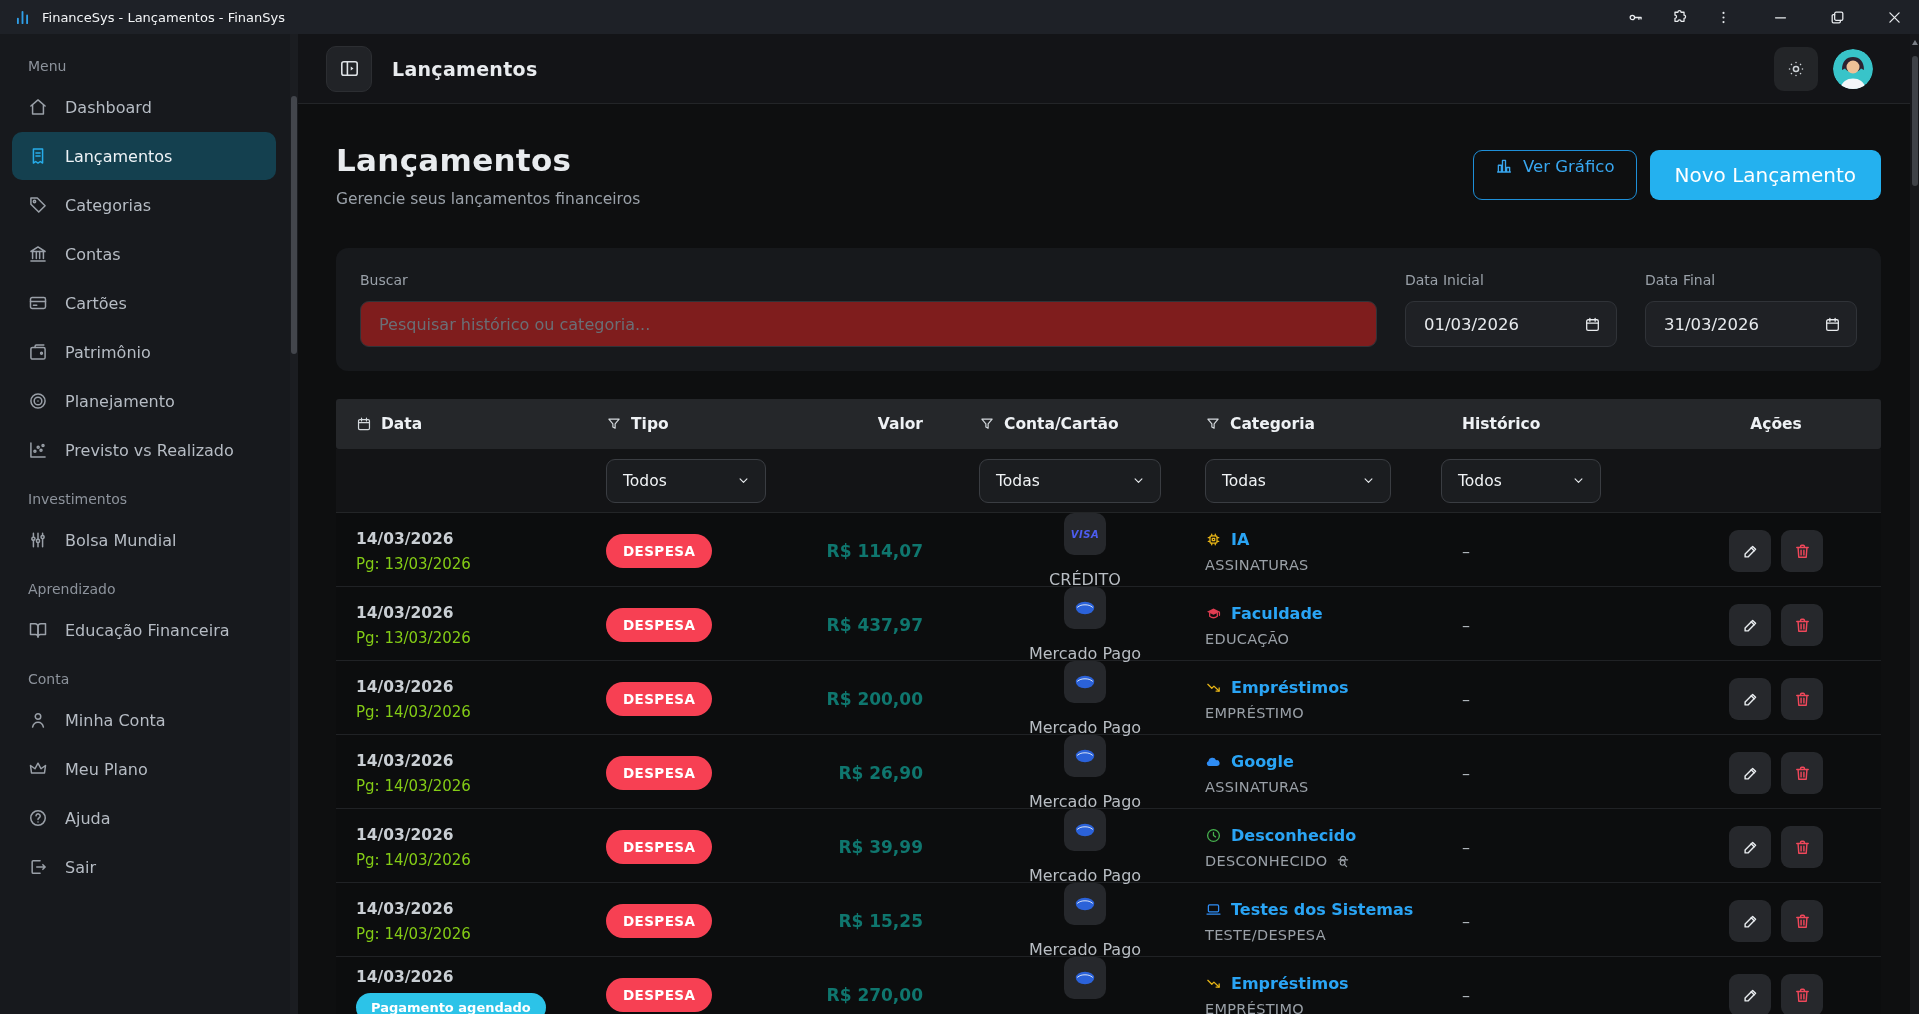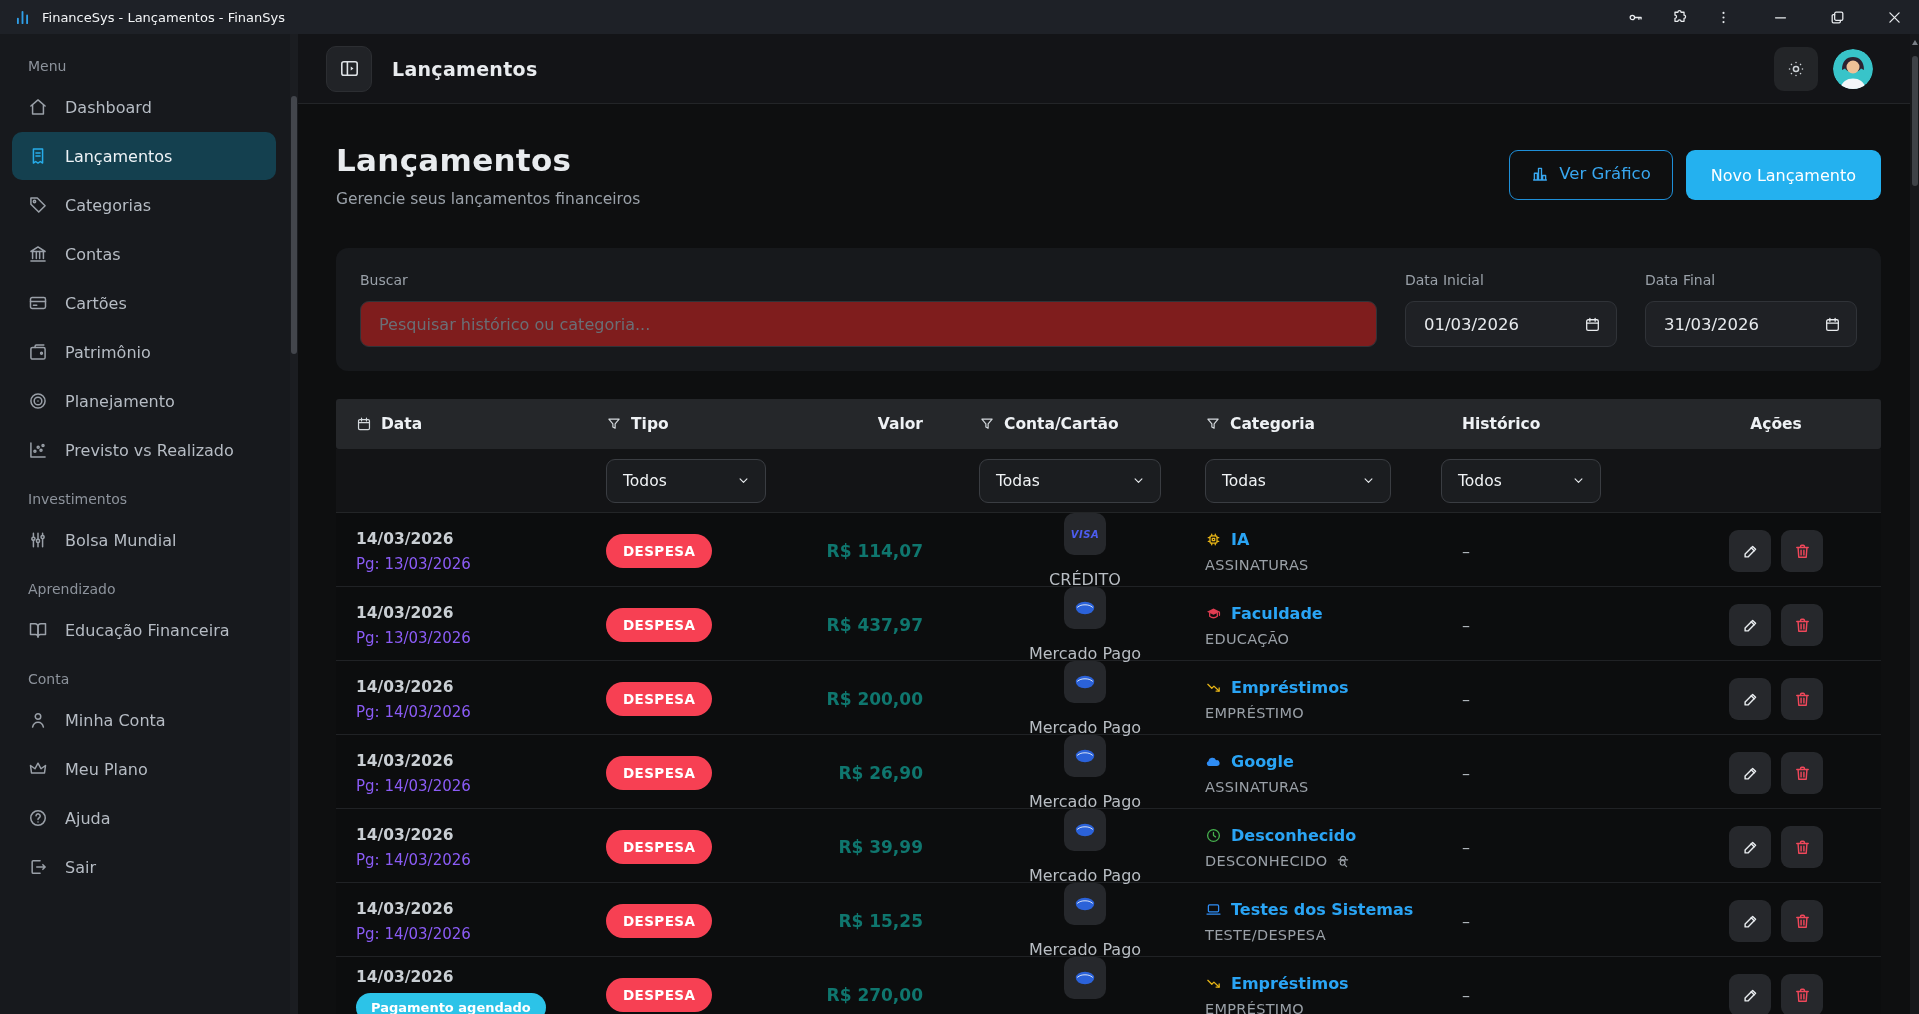--- a/index.html
+++ b/index.html
@@ -50,26 +50,26 @@
     color:#cfd4d9; display:flex; align-items:center; justify-content:center; cursor:pointer; }
   .theme-btn .i { width:20px; height:20px; }
   .avatar { width:40px; height:40px; border-radius:50%; overflow:hidden; cursor:pointer; flex:none; }
 
   
   .content { flex:1; padding:0 38px; overflow:hidden; background:#0e0f10; }
   .page-head { display:flex; justify-content:space-between; align-items:center; margin-top:38px; }
   .page-title { font-size:31px; margin:0; font-weight:bold; letter-spacing:.3px; }
   .page-subtitle { color:#9aa1a9; font-size:15.5px; margin:12px 0 0; }
   .head-actions { display:flex; gap:13px; }
-  .btn-outline { display:flex; align-items:flex-end; gap:10px; height:50px; padding:16px 21px;
+  .btn-outline { display:flex; align-items:flex-start; gap:10px; height:50px; padding:6px 21px;
     border-radius:9px; border:1.5px solid #1e8fd8; color:#38a7f0; background:transparent;
     font-size:16.5px; cursor:pointer; font-family:inherit; }
   .btn-outline .i { width:18px; height:18px; }
   .btn-primary { height:50px; padding:0 25px; border-radius:9px; border:none;
-    background:var(--accent,#24b1ef); color:#fff; font-size:16px; cursor:pointer;
+    background:var(--accent,#24b1ef); color:#fff; font-size:20px; cursor:pointer;
     font-family:inherit; }
 
   
   .filter-card { margin-top:40px; background:#17191c; border-radius:12px;
     padding:24px; display:flex; gap:28px; }
   .f-group { display:flex; flex-direction:column; gap:13px; }
   .f-search { flex:1; }
   .f-label { color:#9aa1a9; font-size:14px; }
   .search-input { height:46px; width:100%; background:#7f1d1d; border:1px solid #303338;
     border-radius:9px; color:#e8ebee; padding:0 18px; font-size:16px; font-family:inherit; }
@@ -92,21 +92,21 @@
   .th-acoes { justify-content:center; }
   .t-filters { height:64px; background:#131416; border-bottom:1px solid #232527; }
   .select { width:160px; height:44px; background:#1b1d20; border:1px solid #3a3d42;
     border-radius:9px; display:flex; align-items:center; justify-content:space-between;
     padding:0 14px 0 16px; font-size:15.5px; color:#f0f3f5; cursor:pointer; }
   .select .i { width:15px; height:15px; color:#e8ebee; }
   .sel-conta { width:182px; margin-left:48px; }
   .sel-cat { width:186px; margin-left:14px; }
   .t-row { height:74px; background:#0c0d0e; border-bottom:1px solid #202225; }
   .c-date .d1 { font-size:15.5px; font-weight:bold; color:#c9ced3; }
-  .c-date .d2 { font-size:15px; color:#8b5cf6; margin-top:7px; }
+  .c-date .d2 { font-size:15px; color:#84cc16; margin-top:7px; }
   .badge-sched { display:inline-block; background:var(--scheduled-badge,#2cc3e8); color:#fff;
     font-size:13px; font-weight:bold; padding:7px 15px; border-radius:15px; margin-top:7px; }
   .badge-type { display:inline-block; background:var(--expense-badge,#f74053); color:#fff;
     font-size:13.5px; font-weight:bold; letter-spacing:.4px; padding:9px 17px;
     border-radius:17px; }
   .c-value { font-size:17px; font-weight:bold; color:#0f766e; text-align:right;
     padding-right:8px; }
   .c-acct { display:flex; align-items:center; gap:15px; padding-left:48px;flex-direction:column; }
   .acct-tile { width:42px; height:42px; border-radius:10px; background:#26282c; flex:none;
     display:flex; align-items:center; justify-content:center; }

